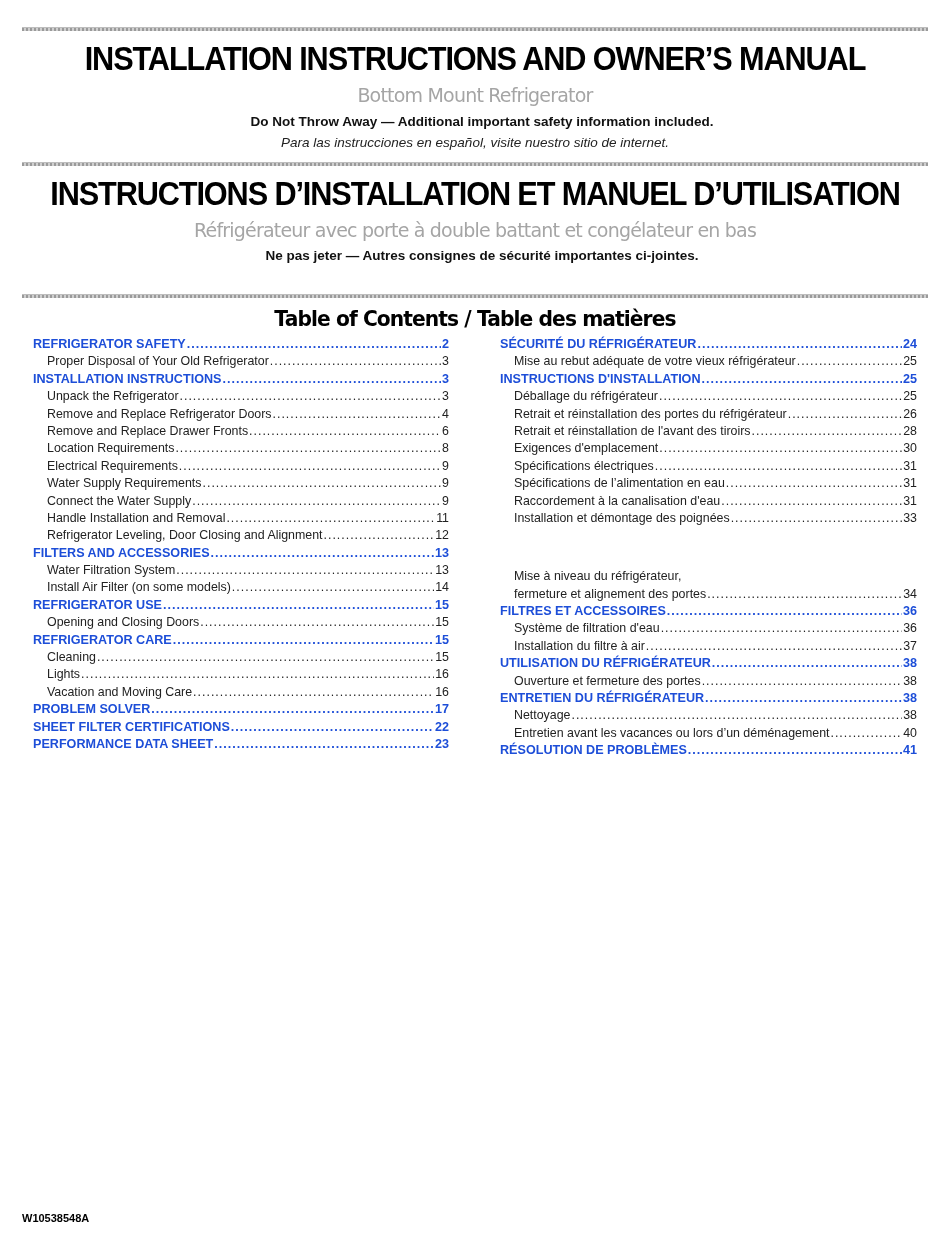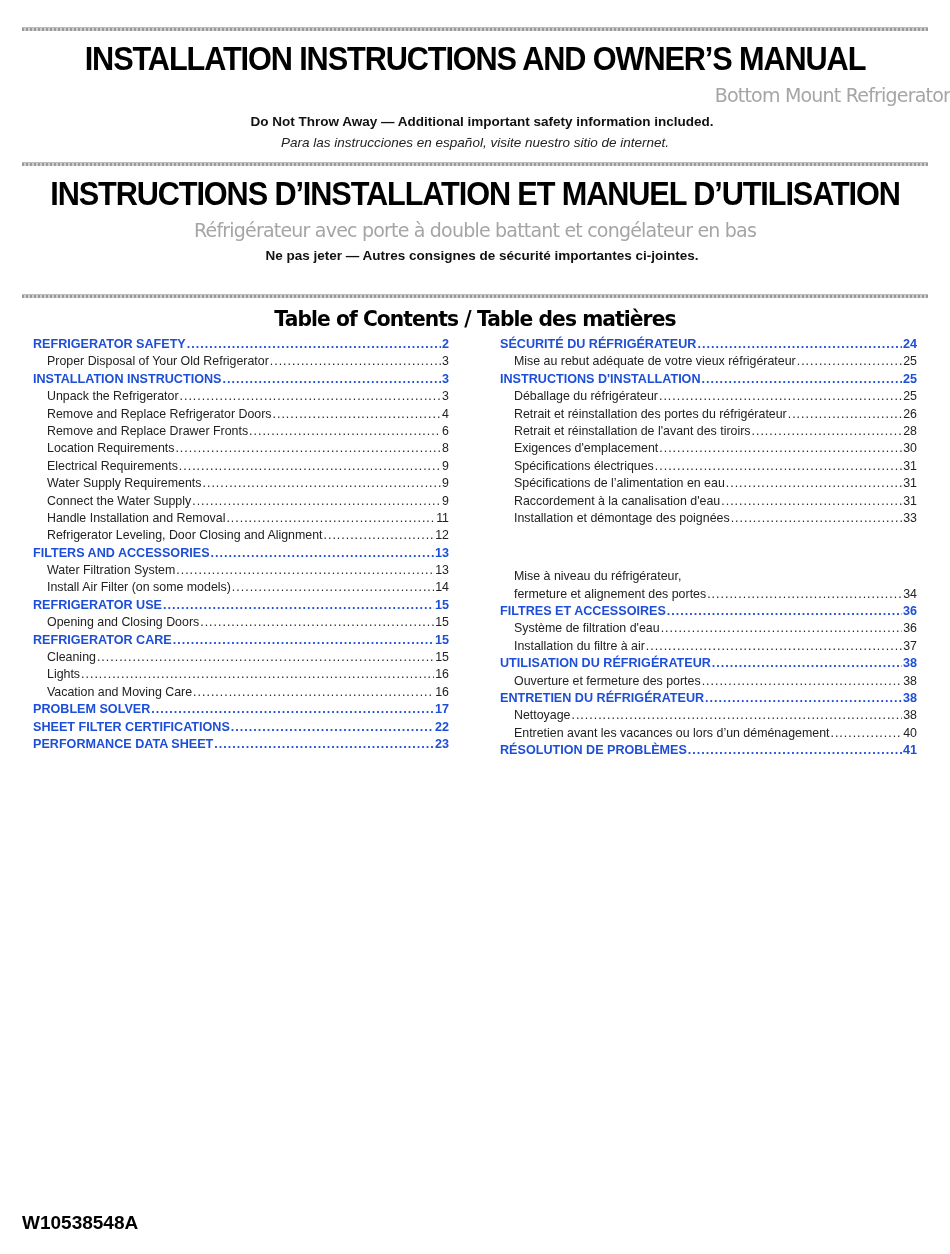--- a/index.html
+++ b/index.html
@@ -23,29 +23,29 @@
   .row { display: flex; align-items: baseline; height: 17.4px; font-size: 12.4px; line-height: 17.4px; }
   .row.main { font-weight: bold; font-size: 12.6px; color: #1d4ed8; }
   .row.sub-entry { padding-left: 14px; color: #222; }
   .row .label { white-space: nowrap; }
   .row .dots { flex: 1; overflow: hidden; white-space: nowrap; margin: 0 1px; letter-spacing: 1px; }
   .row .dots::after { content: "................................................................................................................................................................"; }
   .row .page { white-space: nowrap; }
   .row.two-line { height: auto; flex-direction: column; align-items: stretch; }
   .row.two-line .line1 { height: 17.4px; margin-top: 41px; }
   .row.two-line .line2 { display: flex; align-items: flex-start; height: 17.4px; }
-  .footer-code { position: absolute; left: 22px; top: 1212px; font-weight: bold; font-size: 19px; color: #000; }
+  .footer-code { position: absolute; left: 22px; top: 1212px; font-weight: bold; font-size: 11px; color: #000; }
 </style>
 </head>
 <body>
 
 <div class="rule" style="top:27px;"></div>
 
 <div class="center h1" style="top:40px;">INSTALLATION INSTRUCTIONS AND OWNER’S MANUAL</div>
-<div class="center sub" style="top:84px;text-align:right;">Bottom Mount Refrigerator</div>
+<div class="center sub" style="top:84px;">Bottom Mount Refrigerator</div>
 <div class="center note" style="top:114px;">Do Not Throw Away — Additional important safety information included.</div>
 <div class="center italic" style="top:135px;">Para las instrucciones en español, visite nuestro sitio de internet.</div>
 
 <div class="rule" style="top:162px;"></div>
 
 <div class="center h1" style="top:175px;">INSTRUCTIONS D’INSTALLATION ET MANUEL D’UTILISATION</div>
 <div class="center sub" style="top:219px;">Réfrigérateur avec porte à double battant et congélateur en bas</div>
 <div class="center note" style="top:248px;">Ne pas jeter — Autres consignes de sécurité importantes ci-jointes.</div>
 
 <div class="rule" style="top:294px;"></div>

